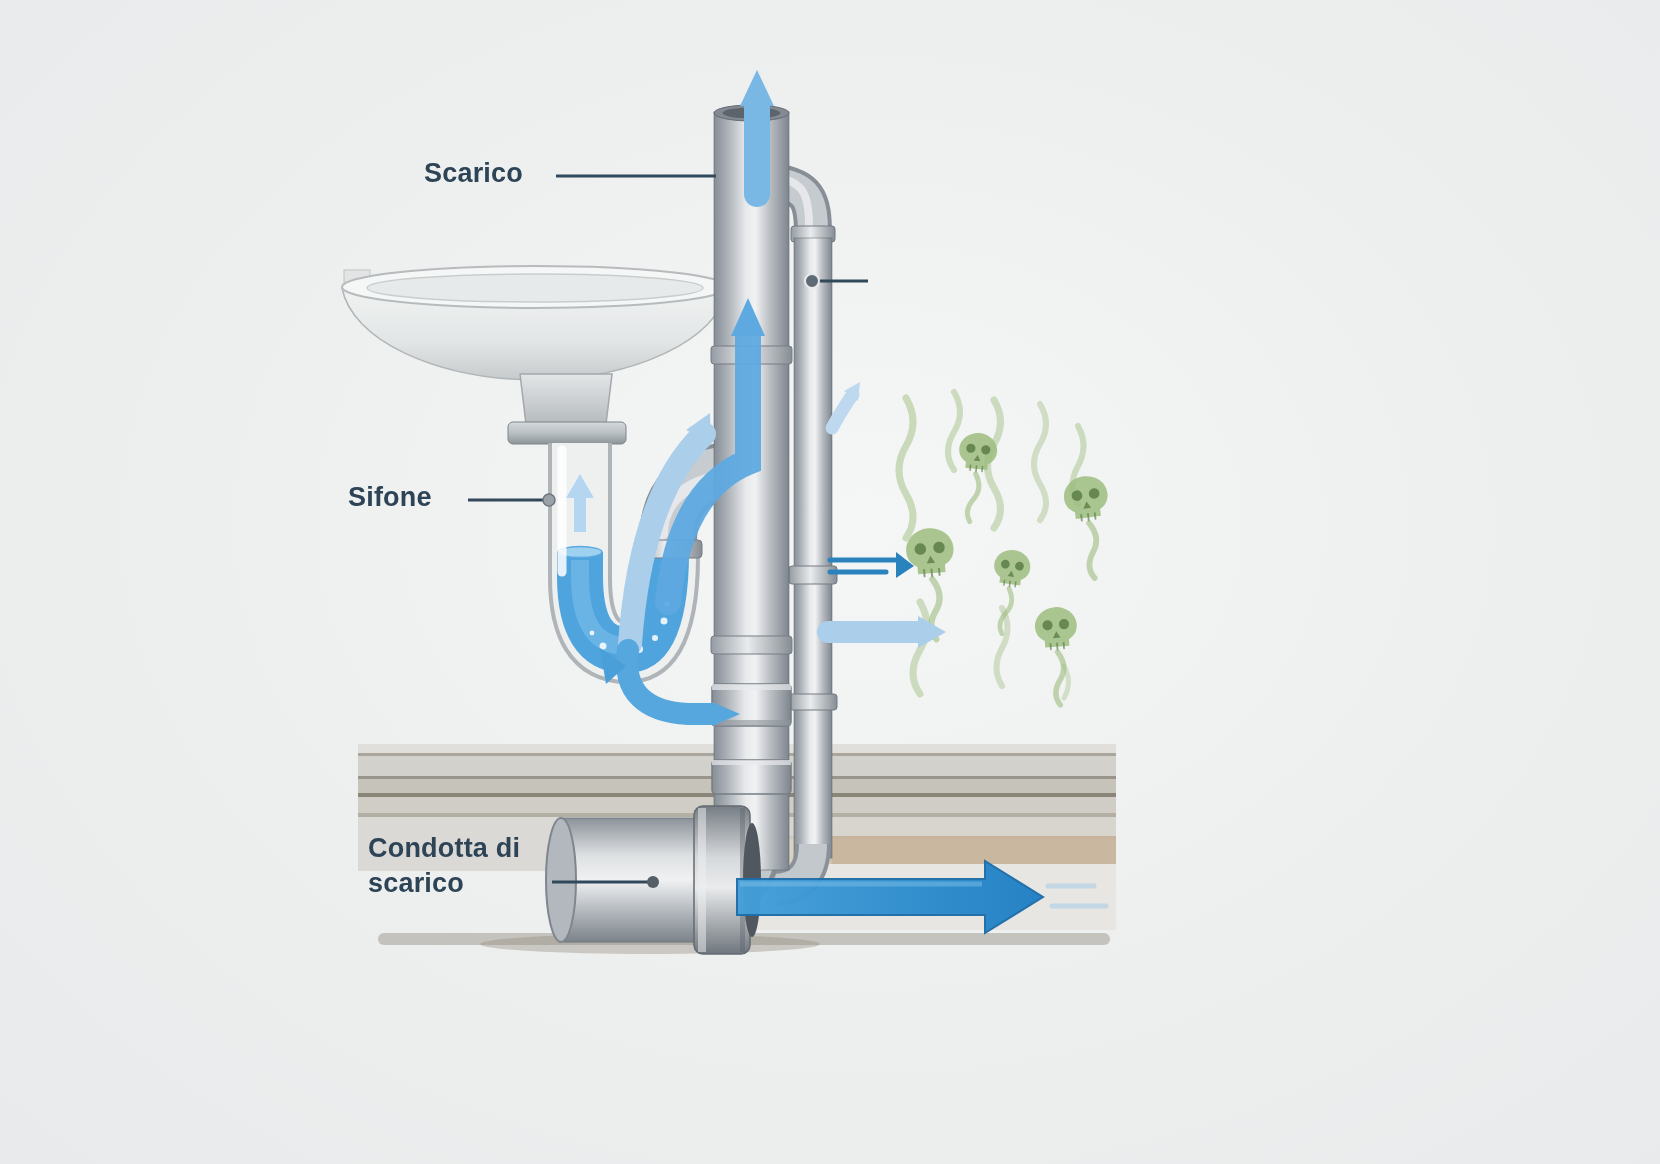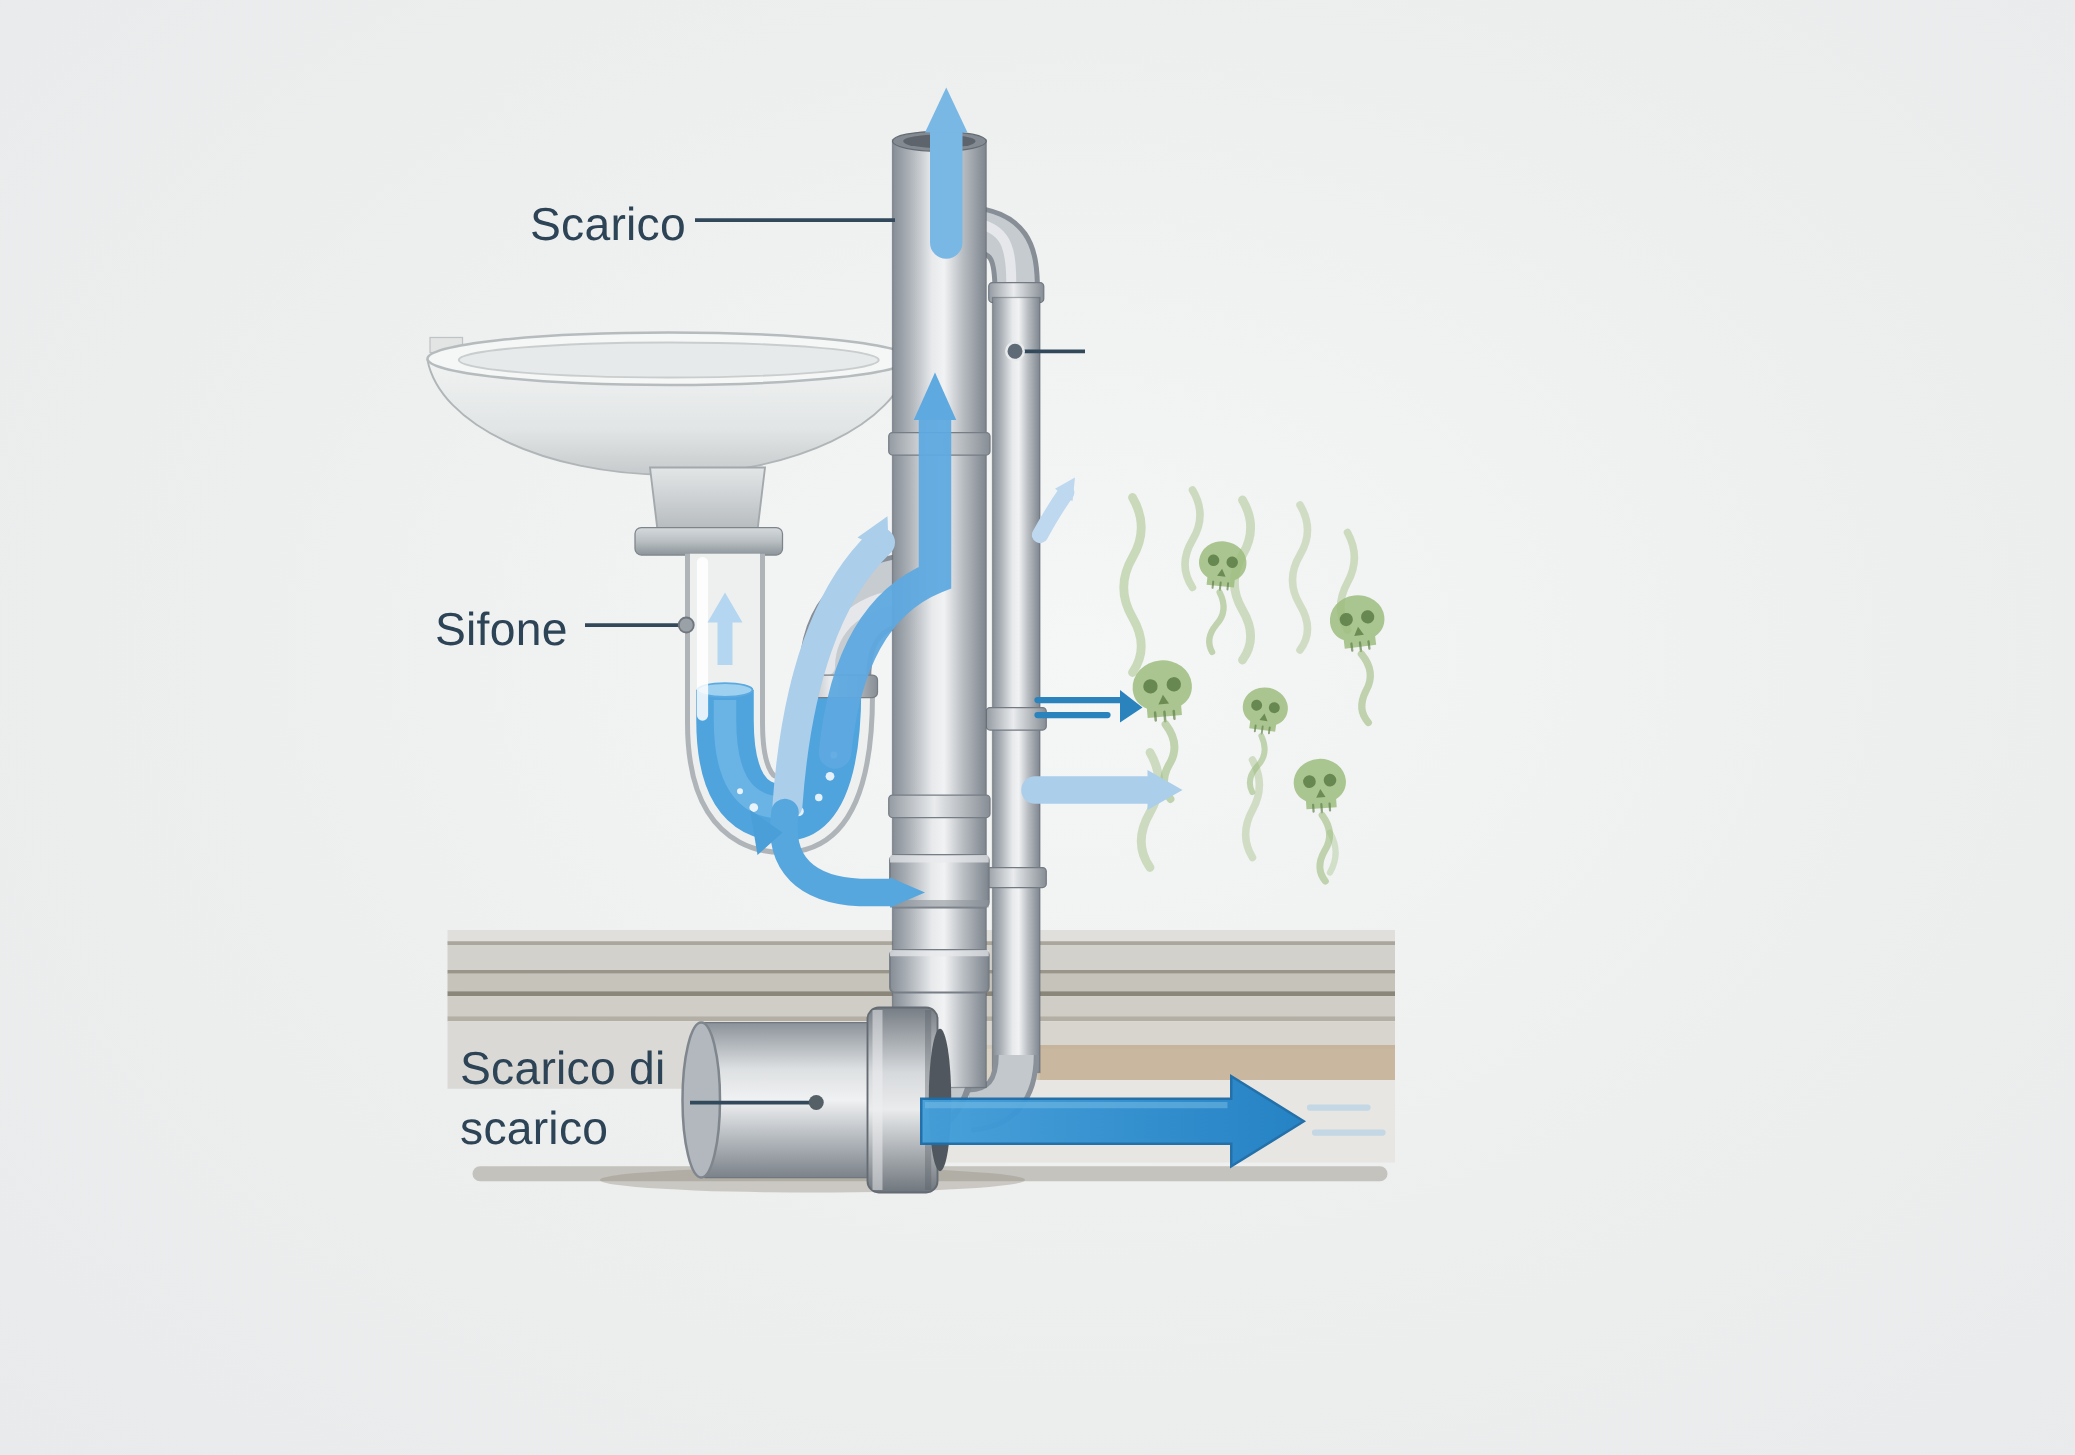--- a/index.html
+++ b/index.html
@@ -4,21 +4,21 @@
 <style>
   html,body{margin:0;padding:0;background:#e4e5e6;}
   .stage{
     position:relative;width:1660px;height:1164px;overflow:hidden;
     background:radial-gradient(ellipse at 52% 45%, #f5f6f6 0%, #edeeee 55%, #e9eaeb 100%);
     font-family:"Liberation Sans", sans-serif;
   }
   .stage svg{position:absolute;left:0;top:0;}
   .lbl{
     position:absolute;font-family:"Liberation Sans", sans-serif;
-    font-weight:400;color:#2d4356;font-size:37px;line-height:1.3;
+    font-weight:700;color:#2d4356;font-size:27px;line-height:1.3;
     letter-spacing:.2px;white-space:nowrap;
   }
   #lbl-scarico{left:424px;top:156px;}
   #lbl-ventilato{left:877px;top:259px;}
   #lbl-sifone{left:348px;top:480px;}
   #lbl-condotta{left:368px;top:831px;width:195px;white-space:normal;}
 </style>
 </head>
 <body>
 
@@ -248,15 +248,15 @@
     <path d="M468 500 H544"></path>
     <path d="M552 882 H648"></path>
     <circle cx="812" cy="281" r="7" fill="#5e6a75" stroke="#e8eaec" stroke-width="2"></circle>
     <circle cx="549" cy="500" r="6" fill="#9aa1a7" stroke="#6f767d" stroke-width="1.5"></circle>
     <circle cx="653" cy="882" r="6" fill="#555f66" stroke="none"></circle>
   </g>
 </svg>
 
 <div class="lbl" id="lbl-scarico">Scarico</div>
 <div class="lbl" id="lbl-sifone">Sifone</div>
-<div class="lbl" id="lbl-condotta">Scarico di scarico</div>
+<div class="lbl" id="lbl-condotta">Condotta di scarico</div>
 
 </div>
 
 </body></html>

